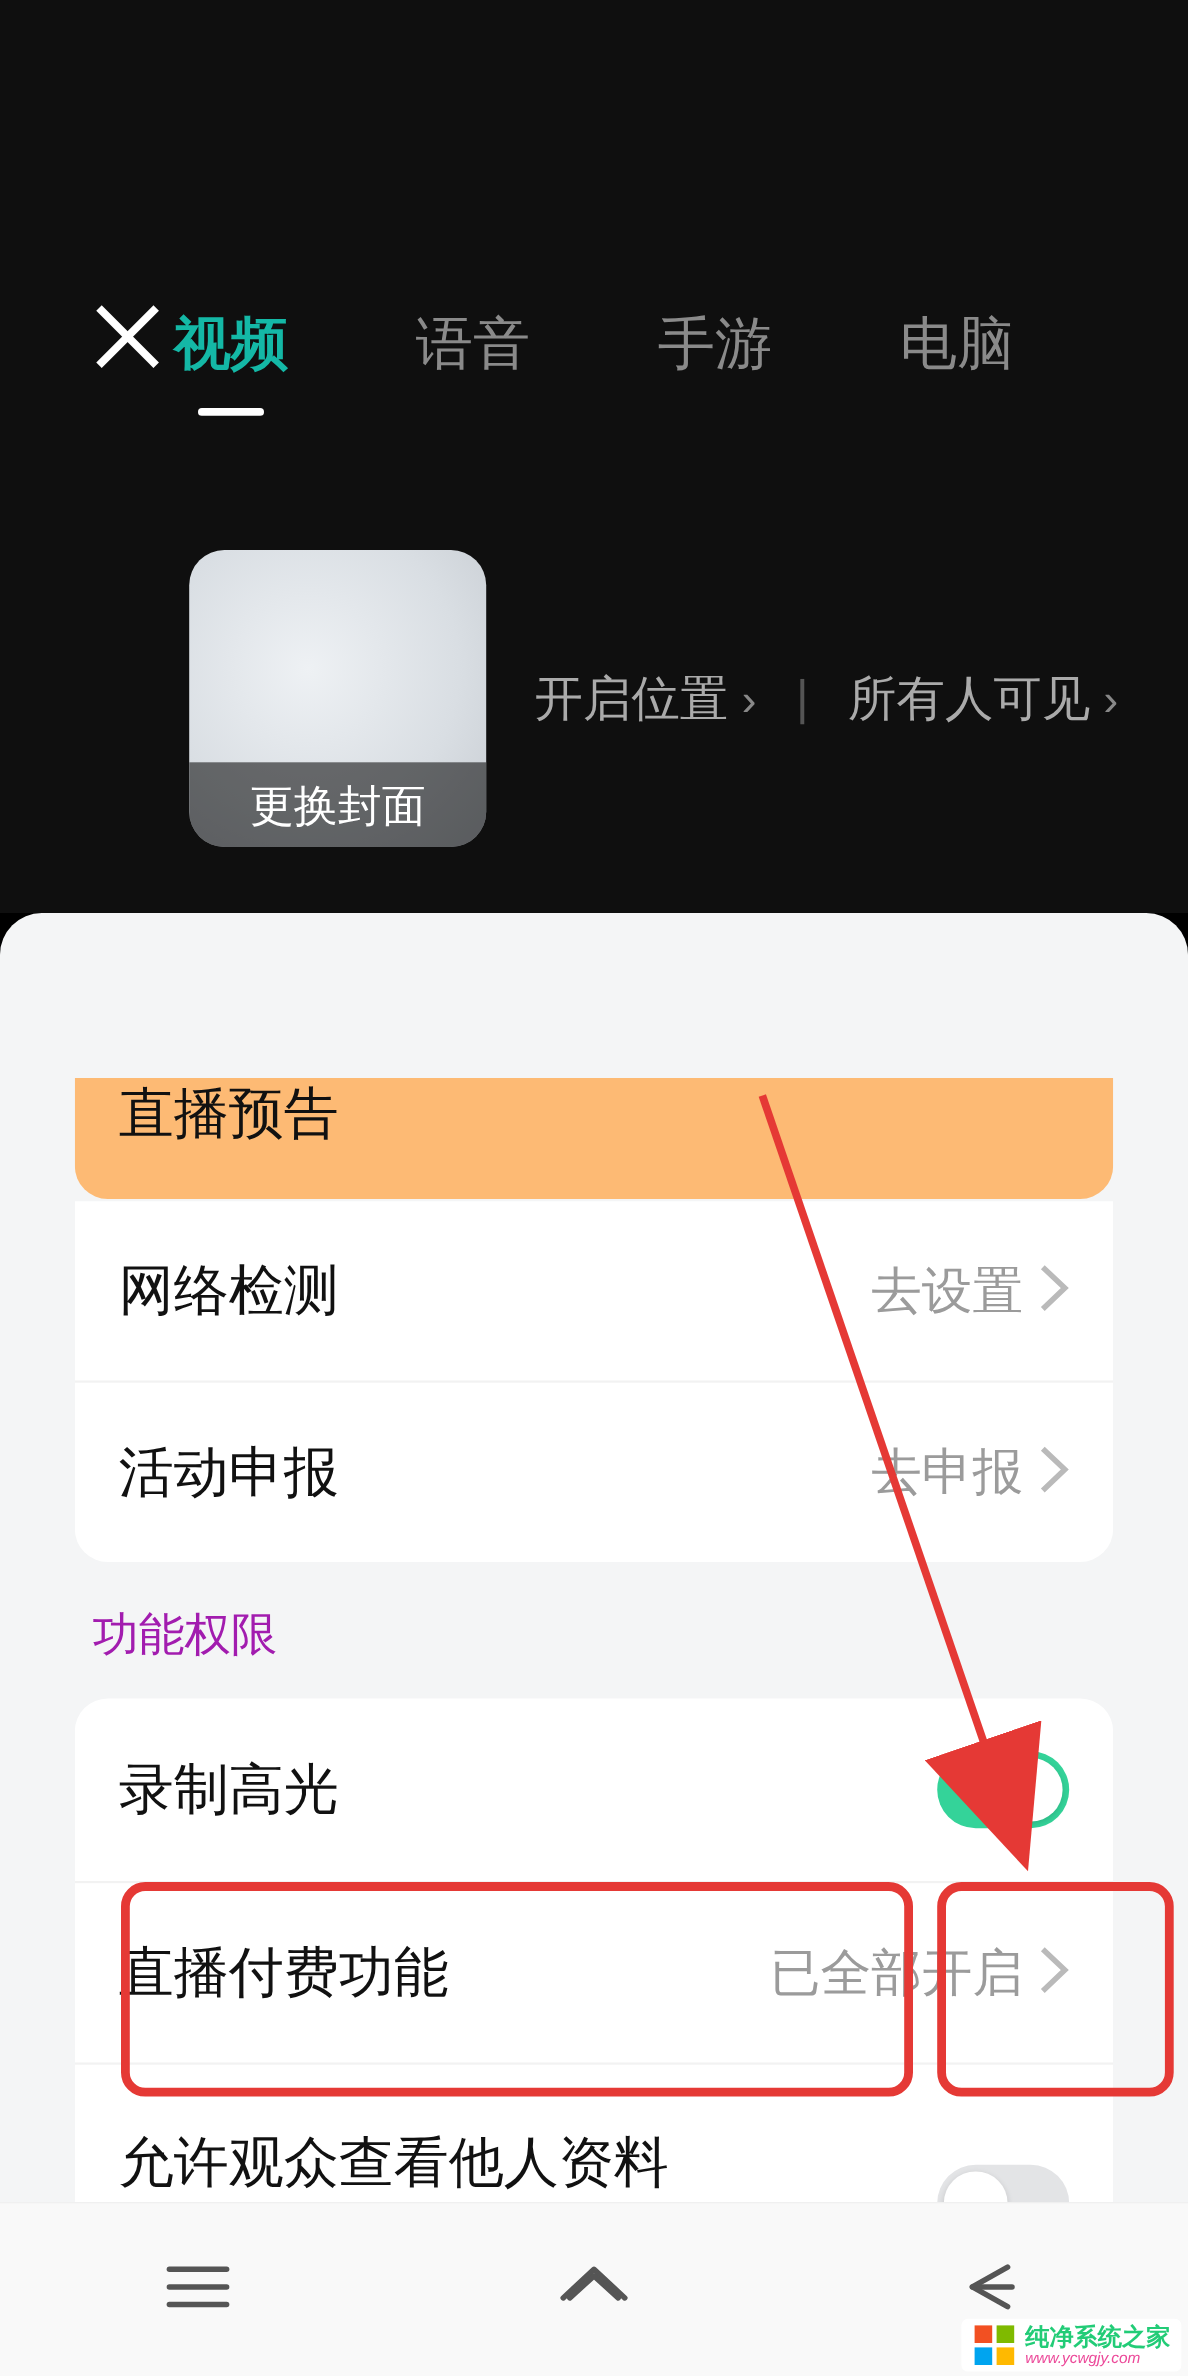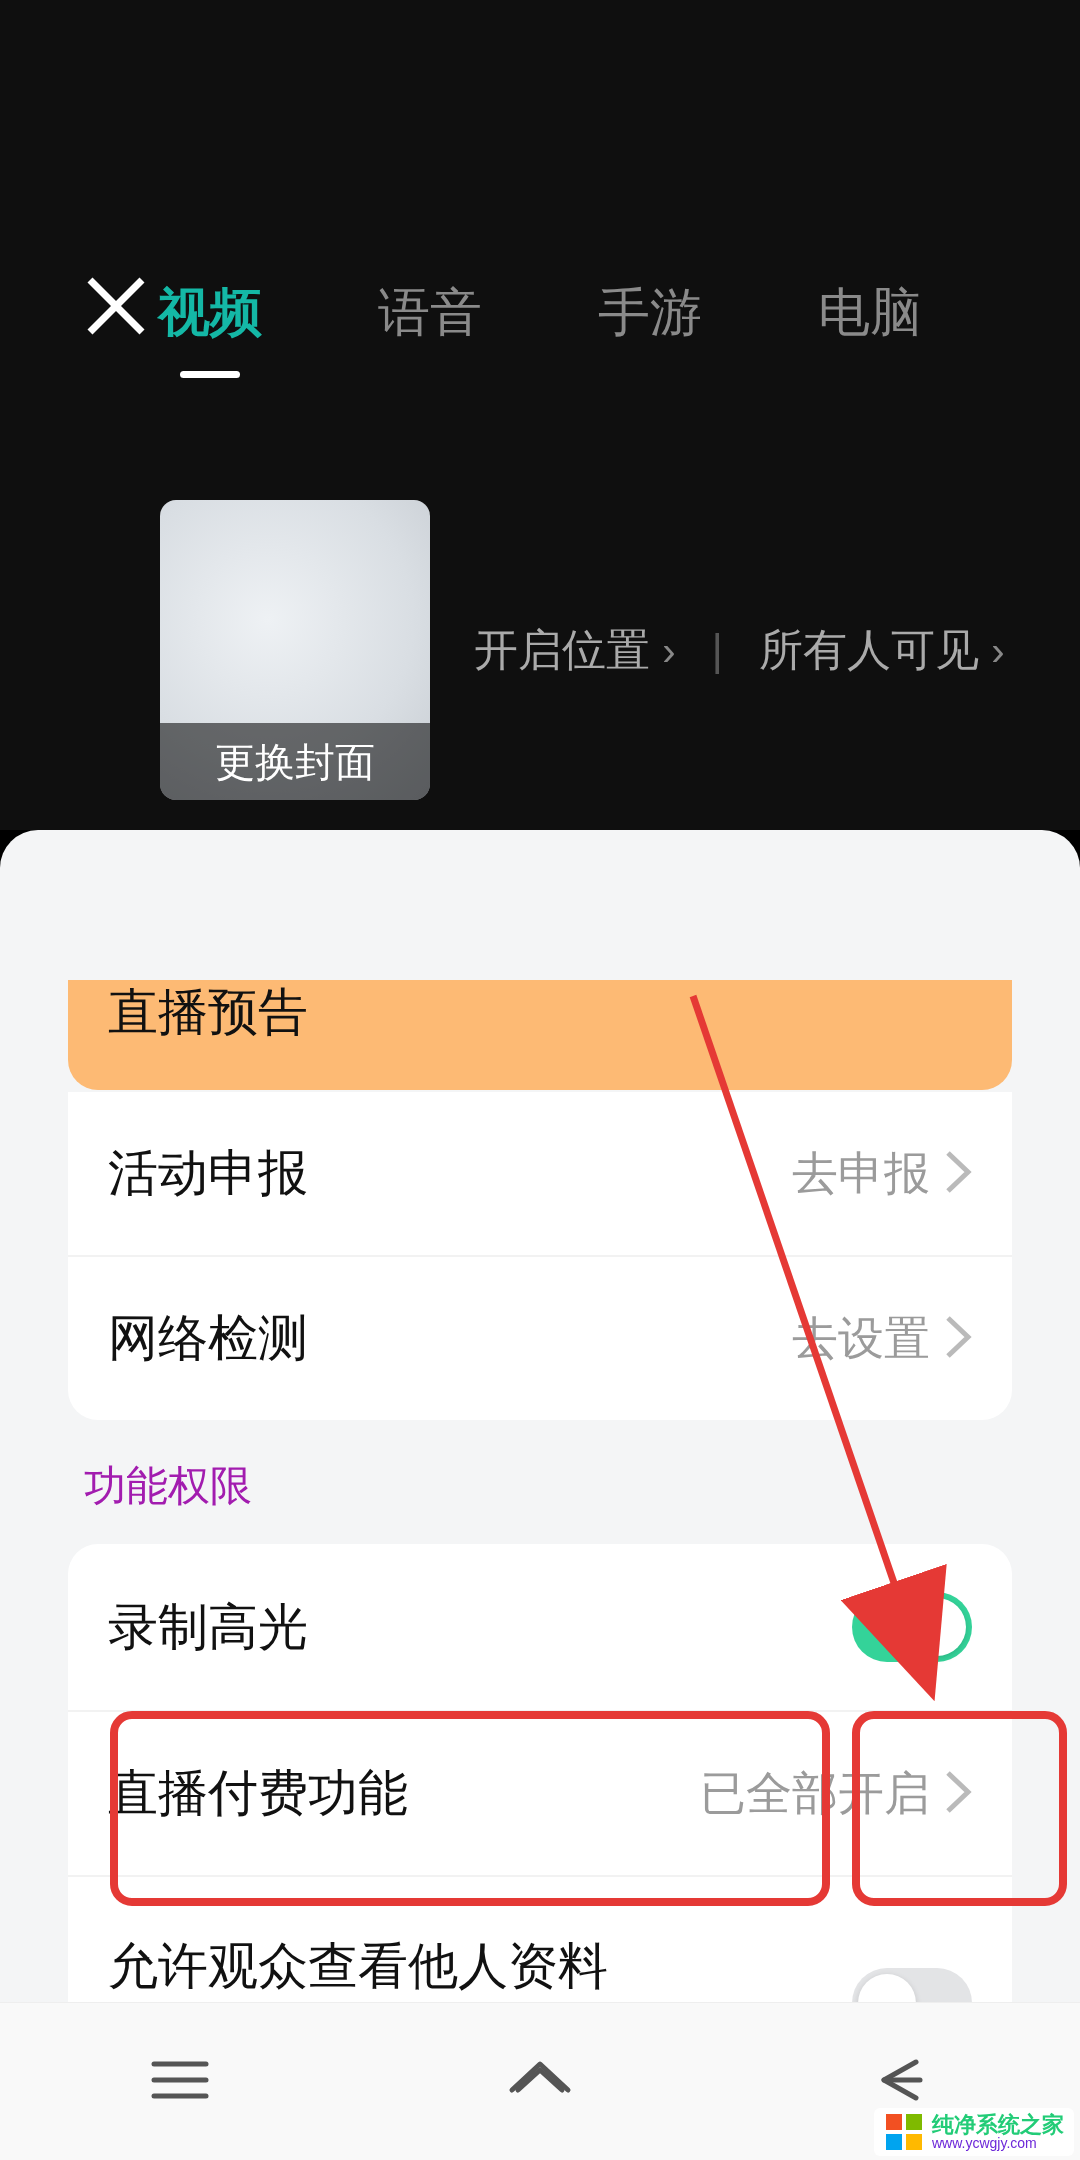--- a/index.html
+++ b/index.html
@@ -10,21 +10,21 @@
 
     .close-btn { position: absolute; left: 80px; top: 270px; color: #fff; }
     .close-btn svg { width: 72px; height: 72px; stroke: #fff; stroke-width: 7; }
 
     .tabs { position: absolute; top: 278px; left: 0; right: 0; display: flex; justify-content: center; gap: 116px; }
     .tab { color: #8a8a8a; font-size: 52px; position: relative; }
     .tab.active { color: #14b8a6; font-weight: 700; }
     .tab-underline { position: absolute; bottom: -30px; left: 50%; transform: translateX(-50%); width: 60px; height: 7px; background: #fff; border-radius: 4px; }
 
     .stream-info { position: absolute; left: 160px; top: 500px; display: flex; gap: 44px; }
-    .cover { width: 270px; height: 300px; background: radial-gradient(circle at 40% 40%, #eef1f4 0%, #d9dee3 60%, #c6cbd1 100%); border-radius: 16px; position: relative; overflow: hidden; }
+    .cover { width: 270px; height: 270px; background: radial-gradient(circle at 40% 40%, #eef1f4 0%, #d9dee3 60%, #c6cbd1 100%); border-radius: 32px; position: relative; overflow: hidden; margin-left: 12px; }
     .cover-label { position: absolute; bottom: 0; left: 0; right: 0; background: rgba(0,0,0,0.55); color: #fff; font-size: 40px; text-align: center; padding: 12px 0 10px; }
     .stream-meta { display: flex; flex-direction: column; justify-content: center; gap: 44px; }
     .title-row { display: flex; align-items: center; gap: 24px; color: #fff; font-size: 52px; font-weight: 500; }
     .title-row svg { width: 44px; height: 44px; stroke: #bbb; fill: none; stroke-width: 3; }
     .meta-row { display: flex; align-items: center; color: #aaa; font-size: 44px; gap: 20px; }
     .meta-row .chev { color: #888; font-size: 40px; }
     .meta-row .divider { color: #555; padding: 0 16px; }
 
     
     .sheet { position: absolute; left: 0; right: 0; top: 830px; bottom: 0; background: #f4f5f6; border-top-left-radius: 38px; border-top-right-radius: 38px; }
@@ -64,21 +64,21 @@
     .arrow-svg { position: absolute; left: 0; top: 0; pointer-events: none; }
 
     
     .navbar { position: absolute; left: 0; right: 0; bottom: 0; height: 158px; background: #f9f9f9; display: flex; align-items: center; justify-content: space-around; border-top: 1px solid #eee; }
     .navbar svg { width: 76px; height: 60px; stroke: #555; stroke-width: 5; fill: none; stroke-linecap: round; stroke-linejoin: round; }
 
     
     .watermark { position: absolute; right: 6px; bottom: 4px; display: flex; align-items: center; gap: 8px; background: rgba(255,255,255,0.98); padding: 4px 10px; border-radius: 6px; }
     .watermark .logo { width: 40px; height: 40px; }
     .watermark .wm-text { font-size: 22px; color: #2c7; line-height: 1; font-weight: 600; }
-    .watermark .wm-sub { font-size: 14px; color: #6d28d9; line-height: 1; }
+    .watermark .wm-sub { font-size: 14px; color: #ec4899; line-height: 1; font-style: italic; }
   </style>
 </head>
 <body>
 
 <div class="top-dark">
   <div class="close-btn">
     <svg viewBox="0 0 72 72">
         <line x1="10" y1="10" x2="62" y2="62"></line>
         <line x1="62" y1="10" x2="10" y2="62"></line>
       </svg>
@@ -116,29 +116,29 @@
       <span class="label">直播预告</span>
       <span class="chev"><svg viewBox="0 0 28 46">
             <polyline points="4,4 24,23 4,42"></polyline>
           </svg></span>
     </div>
 
     <div style="height:2px"></div>
 
     <div class="group" style="border-top-left-radius:0;border-top-right-radius:0;">
       <div class="row">
-        <span class="label">活动申报</span>
-        <span class="value">去申报</span>
+        <span class="label">网络检测</span>
+        <span class="value">去设置</span>
         <span class="chev"><svg viewBox="0 0 28 46">
               <polyline points="4,4 24,23 4,42"></polyline>
             </svg></span>
       </div>
       <div class="row">
-        <span class="label">网络检测</span>
-        <span class="value">去设置</span>
+        <span class="label">活动申报</span>
+        <span class="value">去申报</span>
         <span class="chev"><svg viewBox="0 0 28 46">
               <polyline points="4,4 24,23 4,42"></polyline>
             </svg></span>
       </div>
     </div>
 
     <div class="section-label">功能权限</div>
 
     <div class="group">
       <div class="row">

